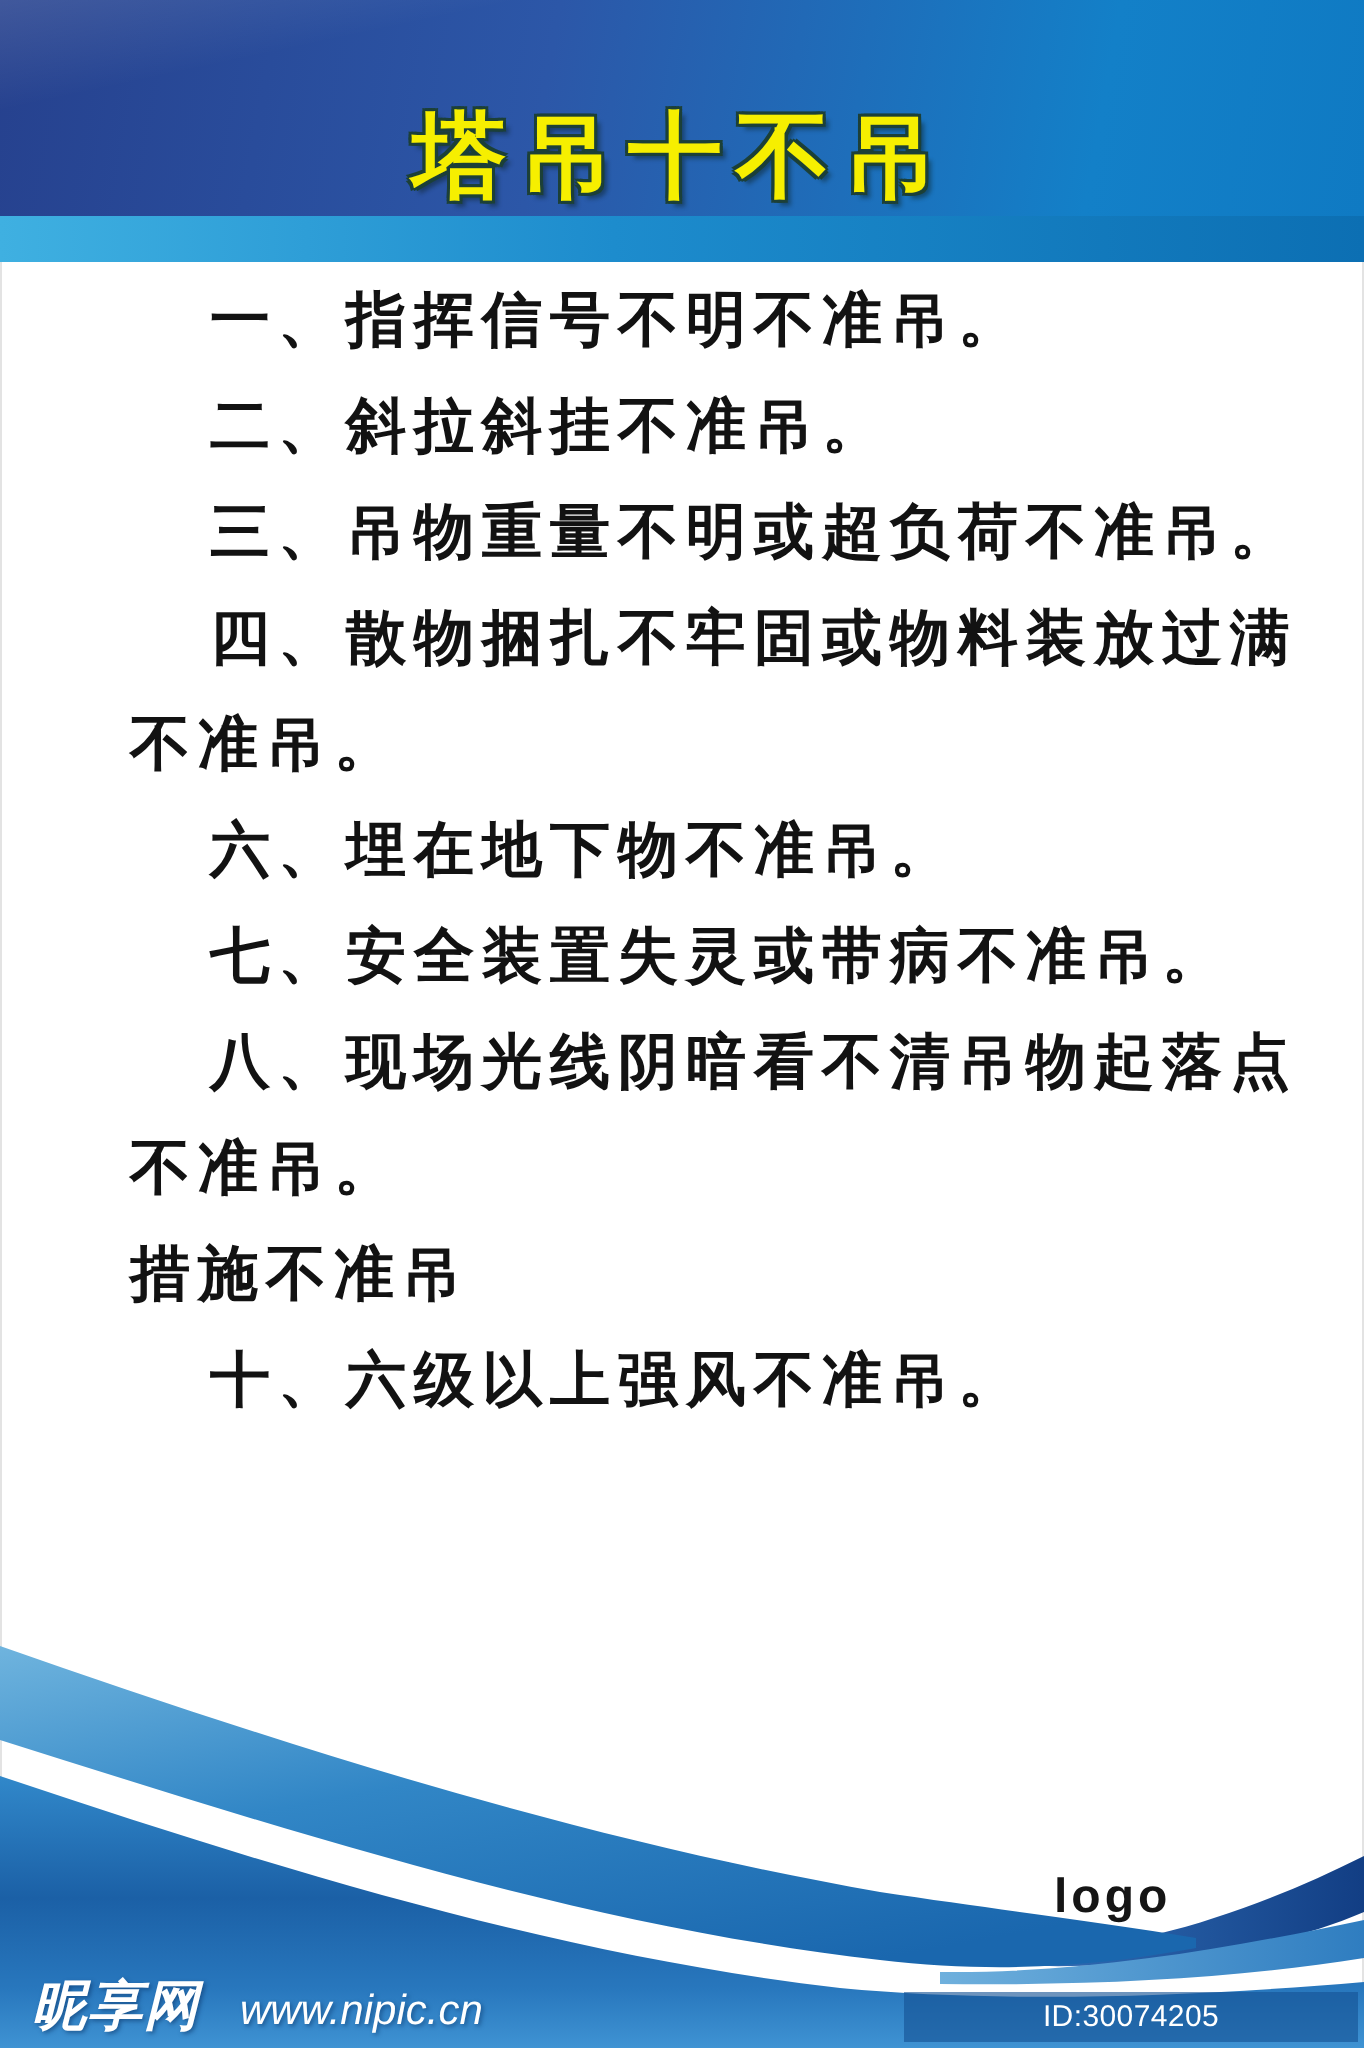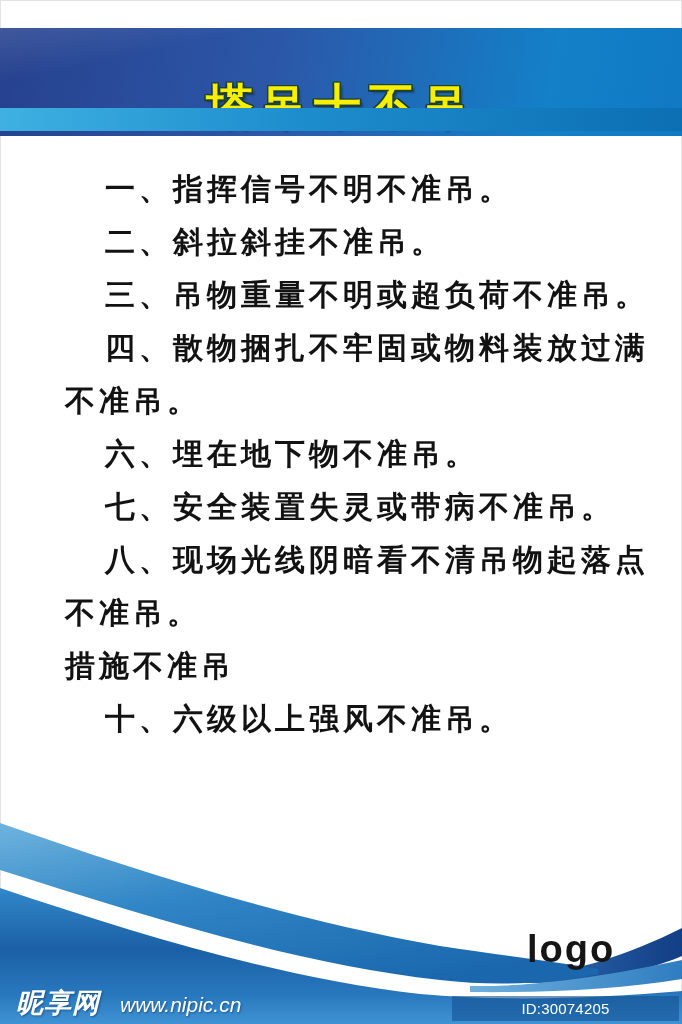--- a/index.html
+++ b/index.html
@@ -10,58 +10,56 @@
     background:#ffffff;
     font-family:"Liberation Sans","DejaVu Sans",sans-serif;
     box-shadow:inset 0 0 0 1px #e3e3e3;
   }
   
   .header{
     position:absolute;top:0;left:0;width:682px;height:108px;
     background-image:
       linear-gradient(168deg, rgba(255,255,255,0.12) 0%, rgba(255,255,255,0) 22%),
       linear-gradient(100deg, #26418e 0%, #2c57a8 40%, #1380c8 80%, #0f7ac3 100%);
-    margin-top: 28px;
   }
   .header-title{
     position:absolute;top:54px;left:0;width:682px;
     text-align:center;
     font-size:47px;line-height:47px;font-weight:900;
     letter-spacing:7px;
     color:#f6ef00;
     text-shadow:
       1.5px 0 0 #1c4038, -1.5px 0 0 #1c4038,
       0 1.5px 0 #1c4038, 0 -1.5px 0 #1c4038,
       1.5px 1.5px 0 #1c4038, -1.5px -1.5px 0 #1c4038,
       1.5px -1.5px 0 #1c4038, -1.5px 1.5px 0 #1c4038,
       3px 3px 2px rgba(10,30,30,0.45);
   }
   .header-strip{
     position:absolute;top:108px;left:0;width:682px;height:23px;
     background:linear-gradient(90deg,#3fb0e1 0%,#1d8ccd 45%,#0c6fb3 100%);
   }
   
   .rules{
-    position:absolute;top:165px;left:65px;width:585px;
+    position:absolute;top:134px;left:65px;width:585px;
     color:#121212;
-    font-family:Liberation Mono, monospace;
   }
   .rule-line{
     height:53px;line-height:53px;
     font-size:30px;font-weight:700;
     letter-spacing:4px;
     white-space:nowrap;
   }
   .rule-line.indent{padding-left:40px;}
   
   .waves{position:absolute;left:0;top:780px;width:682px;height:244px;}
   
   .logo-text{
     position:absolute;left:527px;top:931px;
-    font-size:38px;line-height:36px;font-weight:700;
+    font-size:24px;line-height:36px;font-weight:700;
     letter-spacing:2px;color:#151515;z-index:3;
   }
   .watermark{
     position:absolute;left:16px;top:985px;z-index:3;
     display:flex;align-items:baseline;gap:20px;color:#ffffff;
     font-style:italic;
     text-shadow:1px 1px 2px rgba(10,50,100,0.55);
   }
   .watermark-site{font-size:27px;font-weight:900;letter-spacing:1px;}
   .watermark-url{font-size:21px;font-weight:400;}

